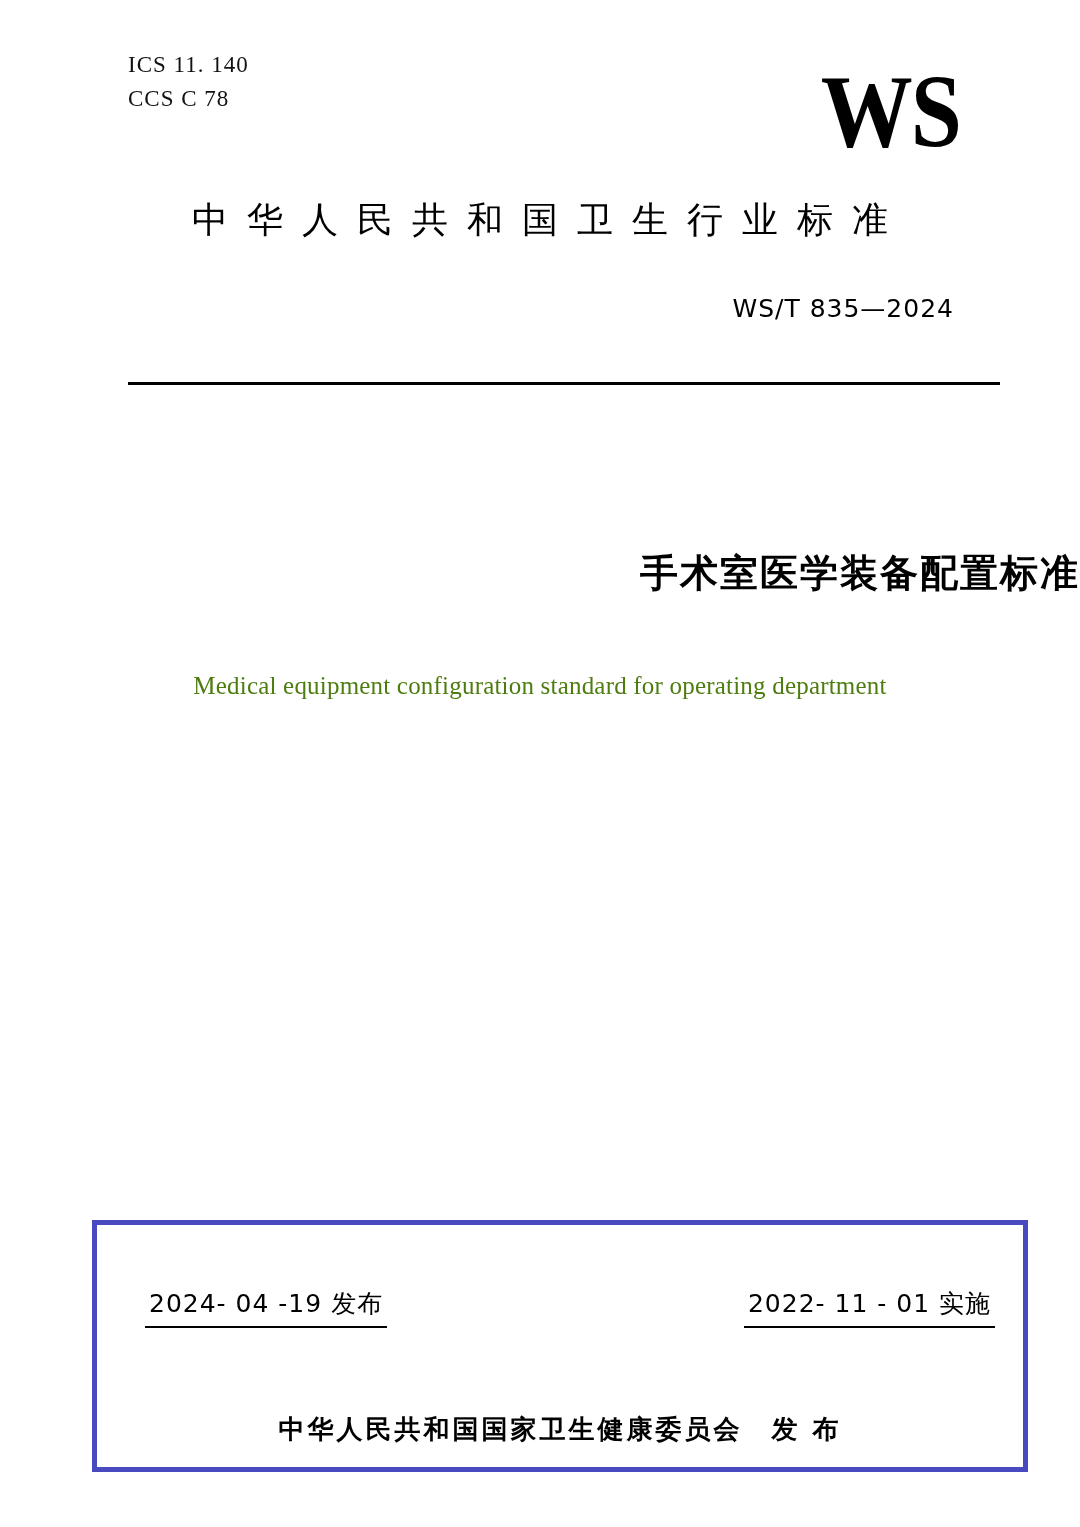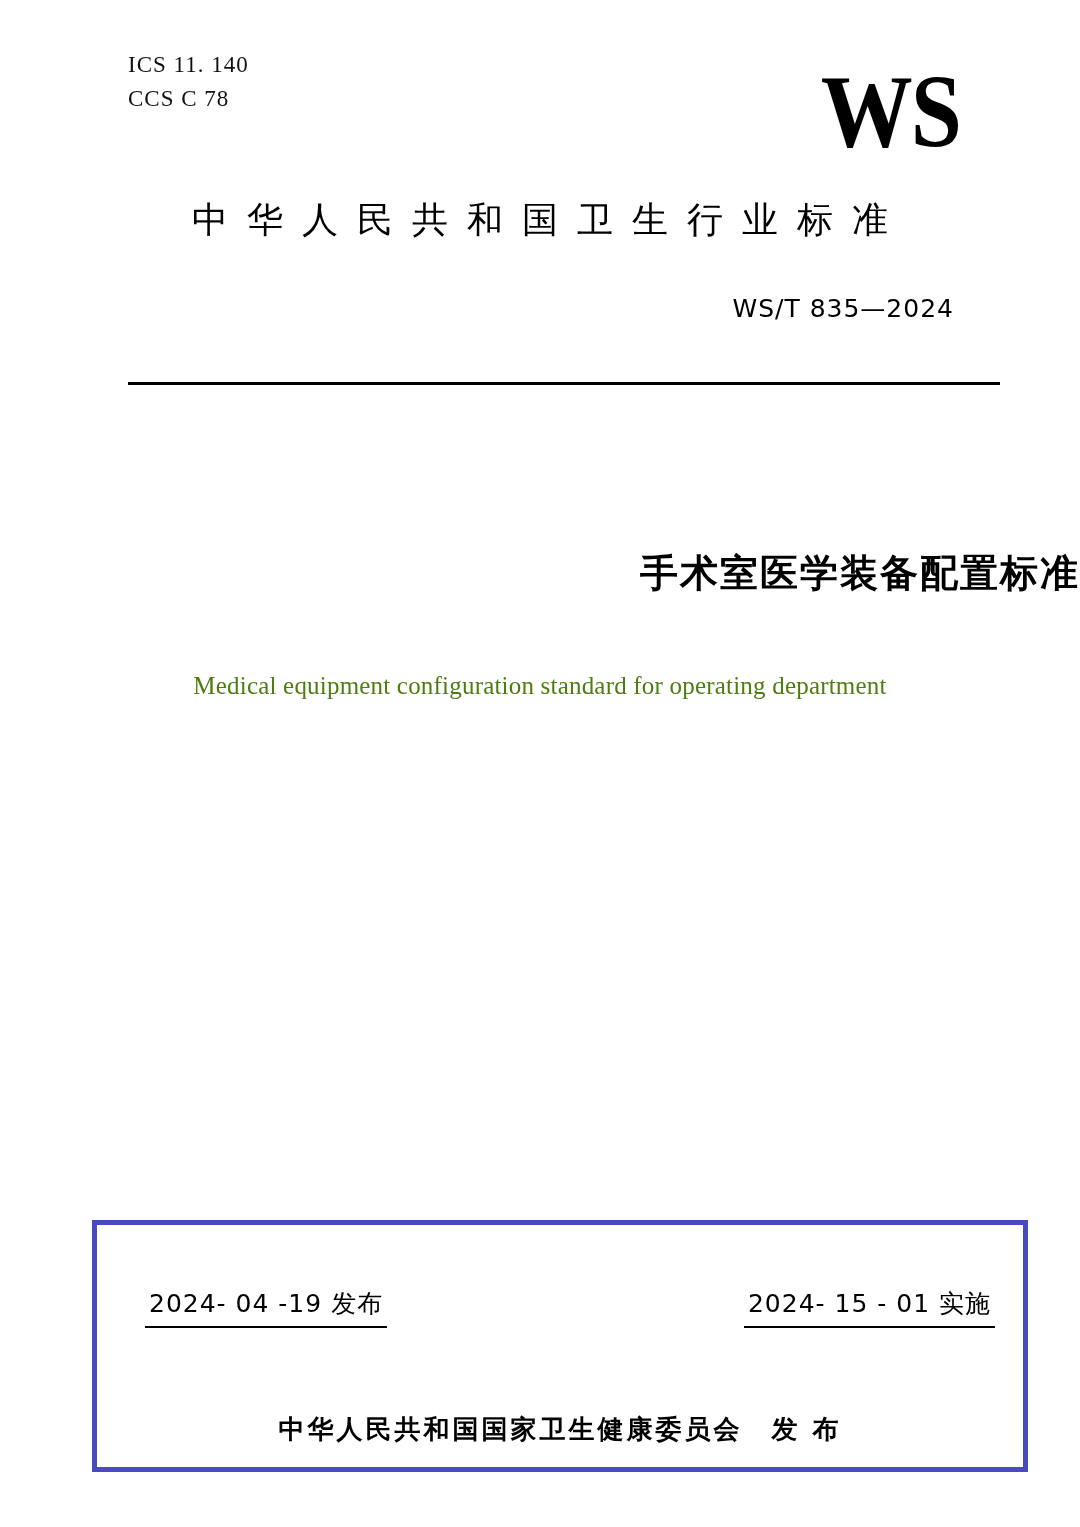--- a/index.html
+++ b/index.html
@@ -174,18 +174,18 @@
   <div class="std-number">WS/T 835—2024</div>
 
   <div class="header-rule"></div>
 
   <div class="doc-title">手术室医学装备配置标准</div>
   <div class="doc-subtitle">Medical equipment configuration standard for operating department</div>
 
   <div class="footer-box" style="border-color: rgb(74, 74, 192);">
     <div class="footer-dates">
       <span class="date-item date-left">2024- 04 -19 发布</span>
-      <span class="date-item date-right">2024- 15 - 01 实施</span>
+      <span class="date-item date-right">2022- 11 - 01 实施</span>
     </div>
     <div class="footer-issuer">中华人民共和国国家卫生健康委员会　发 布</div>
   </div>
 
 </div>
 
 </body></html>

